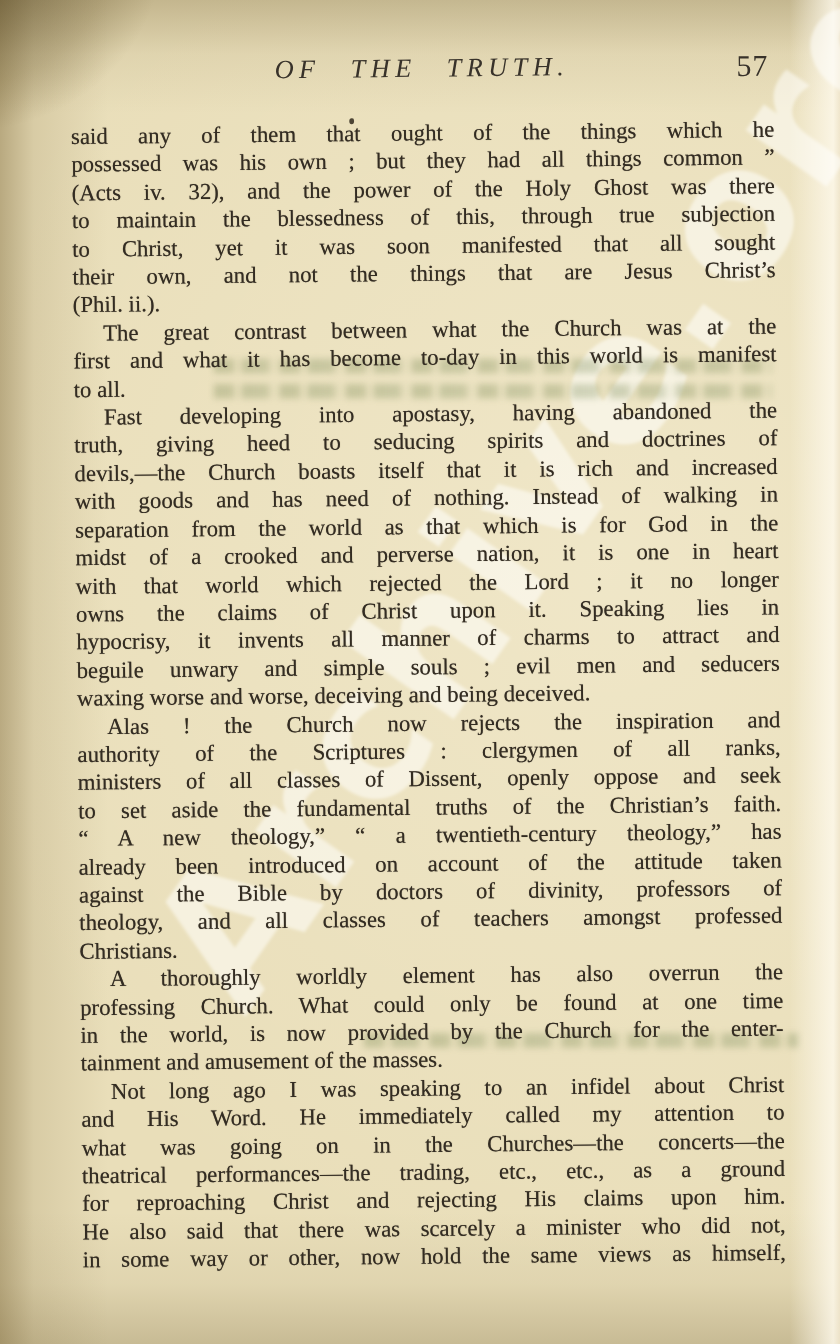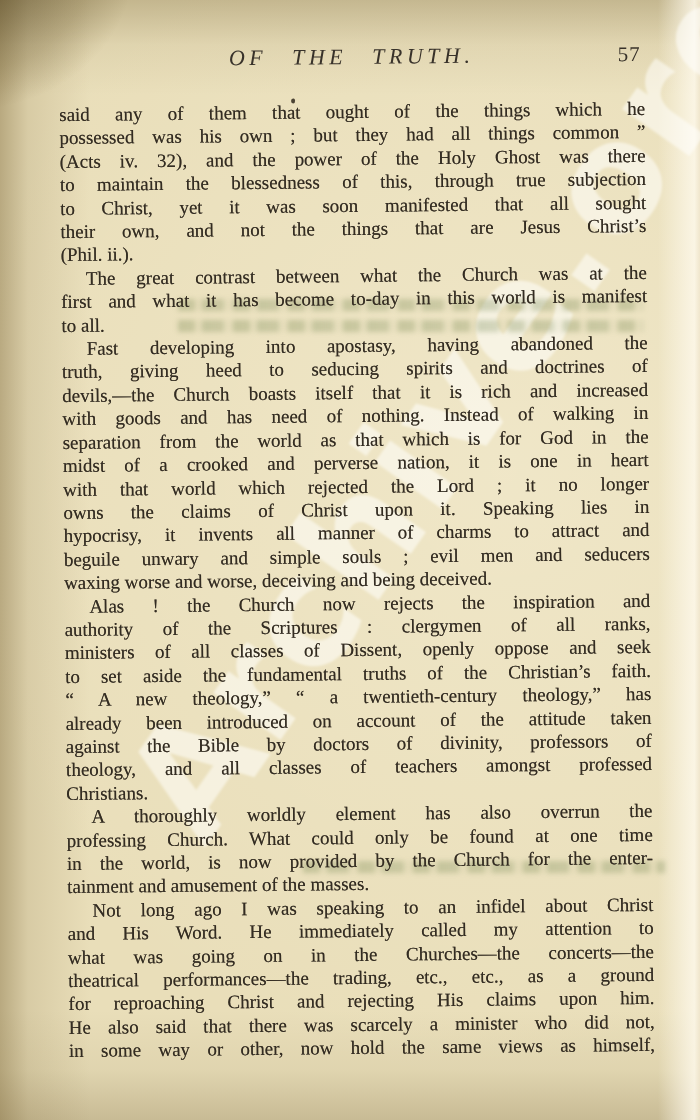--- a/index.html
+++ b/index.html
@@ -73,21 +73,21 @@
     font-style: italic;
     font-size: 22px;
     letter-spacing: 4.5px;
     word-spacing: 15px;
     color: #38novalue;
     color: #38322a;
   }
   .page-number {
     position: absolute;
     right: 4px; top: 1px;
-    font-size: 21px;
+    font-size: 25px;
     letter-spacing: 1px;
     color: #38322a;
   }
 
   .ink-speck {
     position: absolute;
     left: 232px; top: 54px;
     width: 4px; height: 5px;
     border-radius: 50% 40% 50% 50%;
     background: rgba(48, 40, 28, 0.85);

